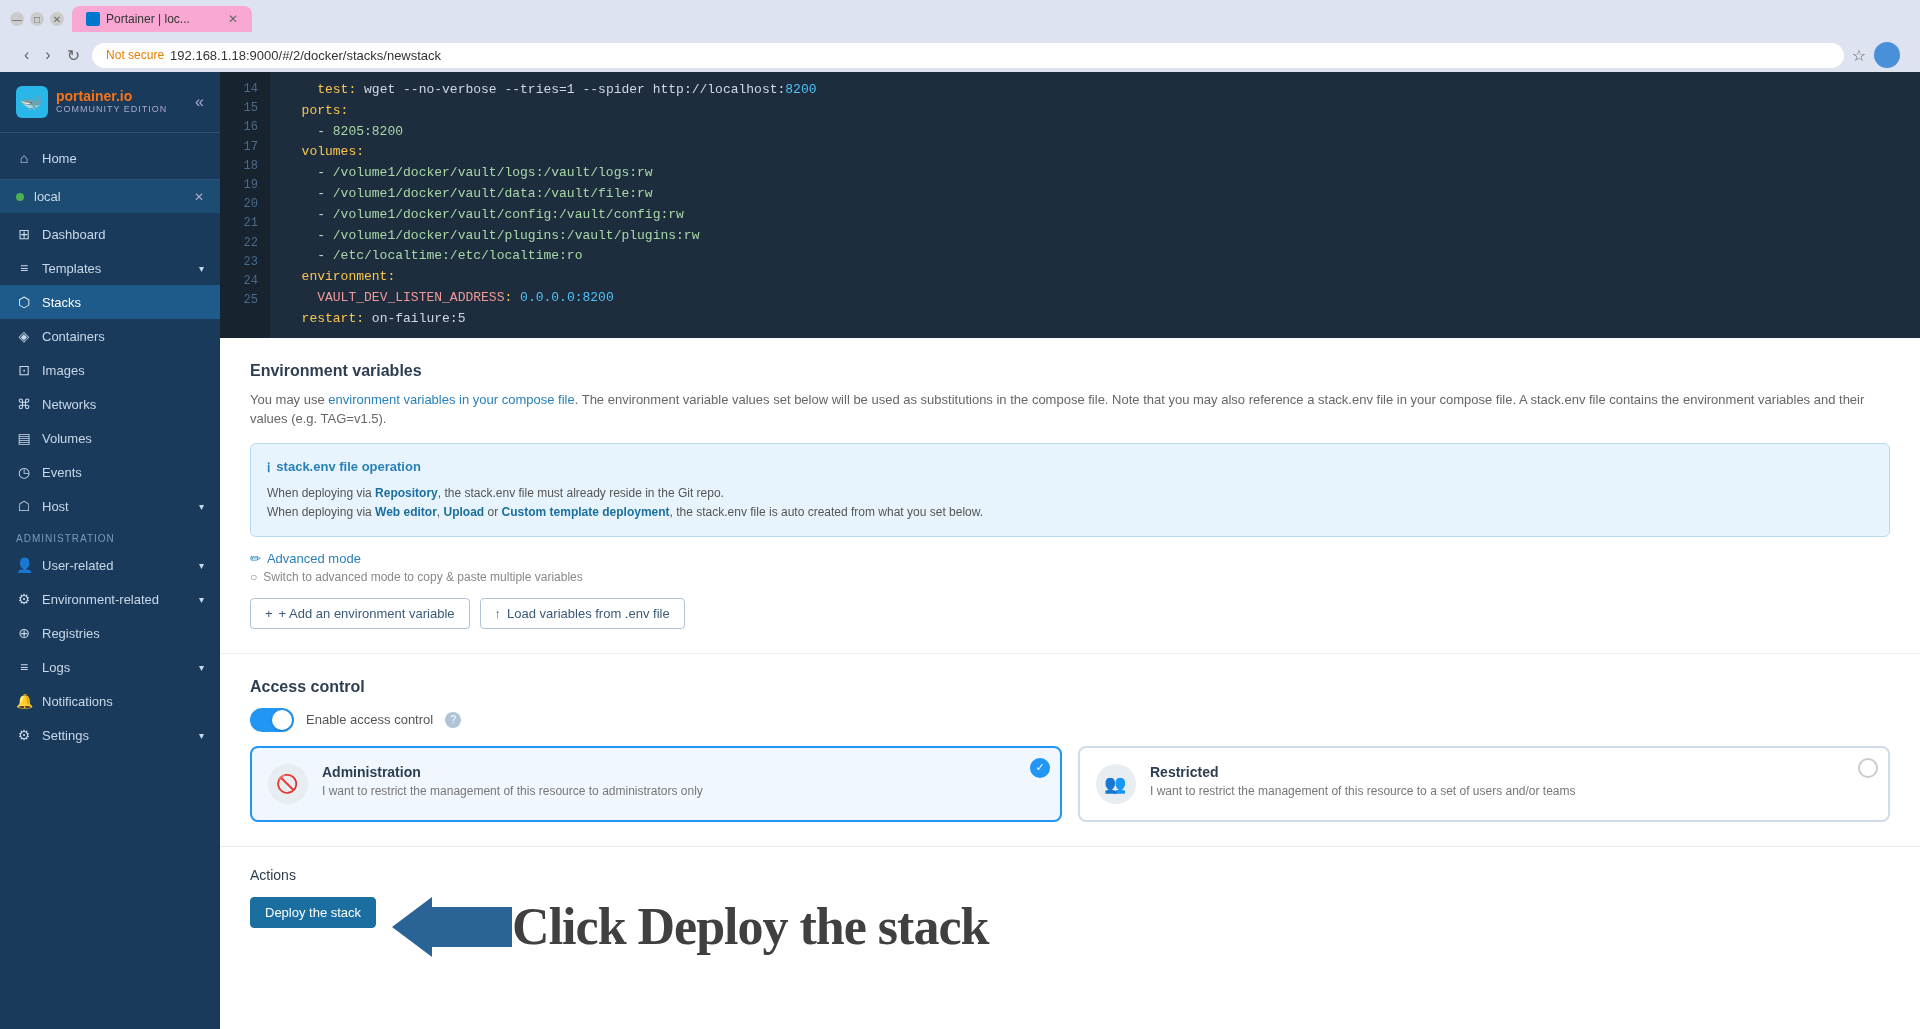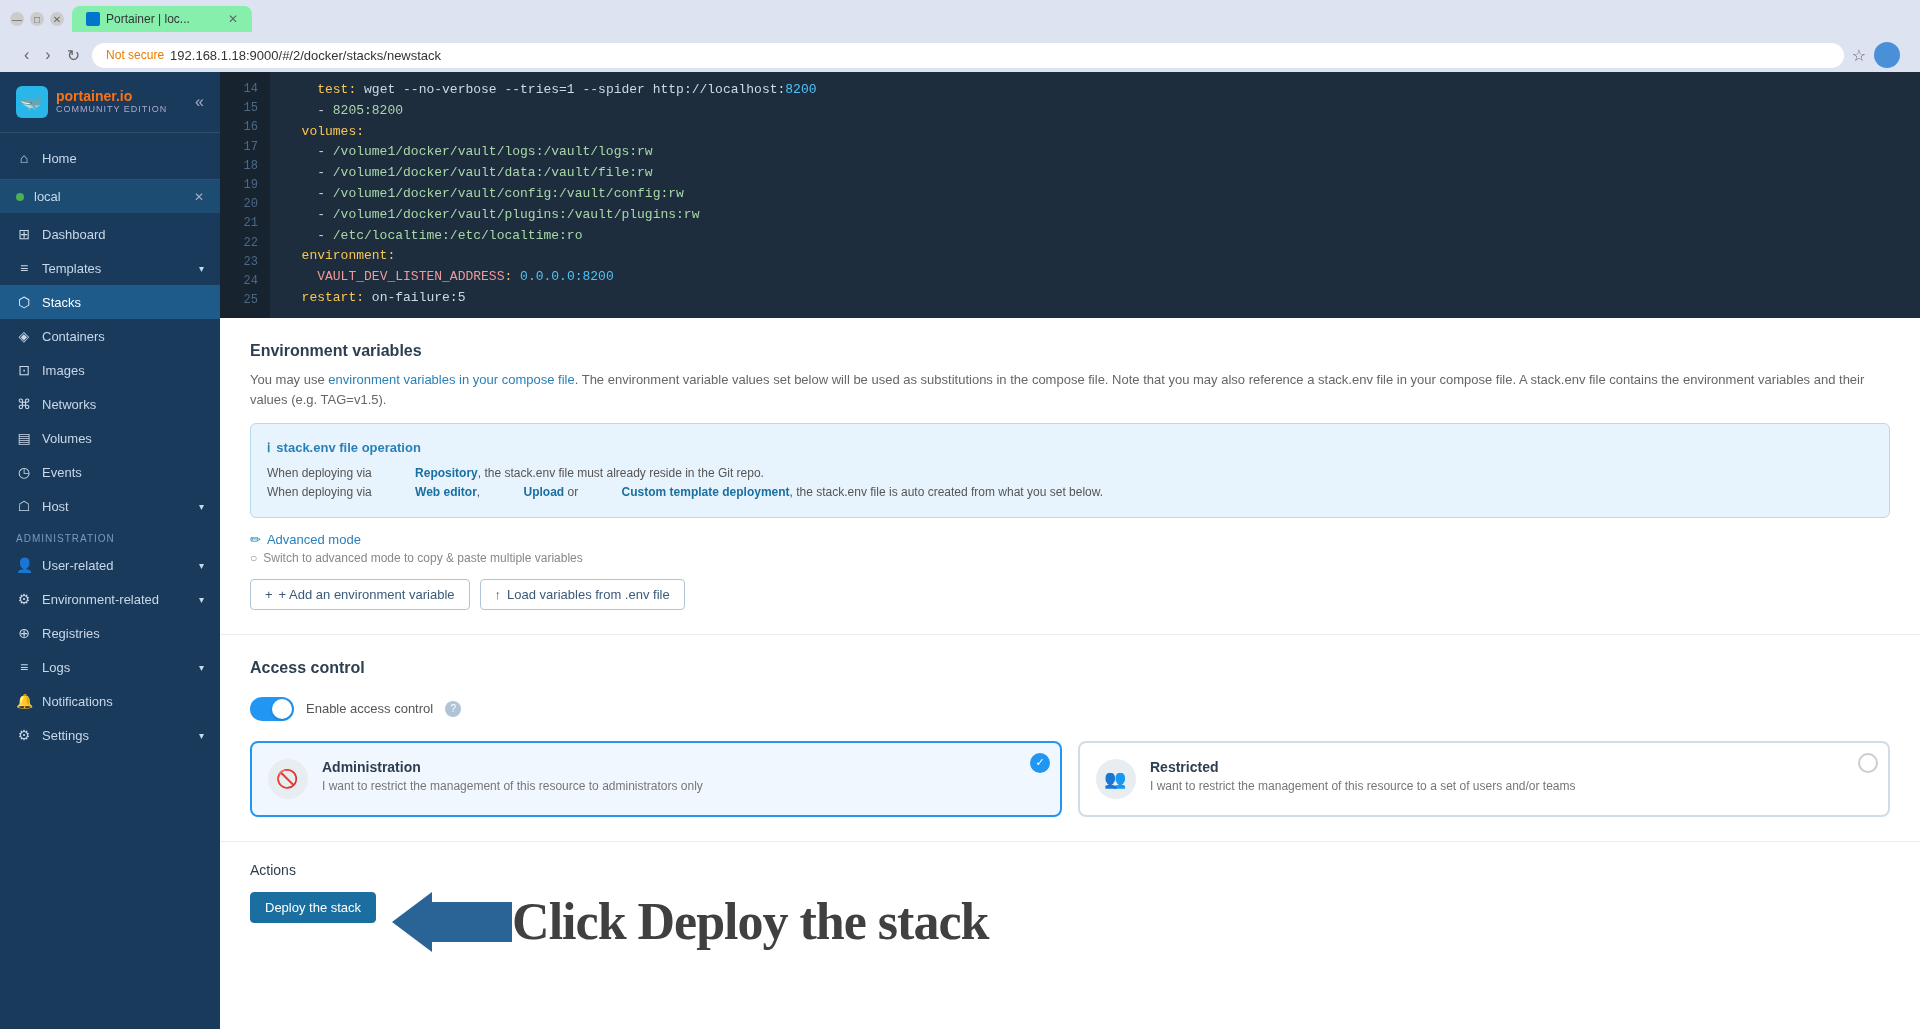--- a/index.html
+++ b/index.html
@@ -11,21 +11,21 @@
       padding: 6px 10px 0;
       flex-shrink: 0;
     }
     .browser-toolbar {
       display: flex; align-items: center; gap: 8px; margin-bottom: 6px;
     }
     .browser-controls { display: flex; gap: 6px; align-items: center; }
     .browser-btn { width: 14px; height: 14px; border-radius: 50%; border: none; background: #ccc; cursor: pointer; font-size: 10px; display: flex; align-items: center; justify-content: center; color: #666; }
     .tab-bar { display: flex; align-items: flex-end; gap: 2px; }
     .tab {
-      background: #86efac; border-radius: 8px 8px 0 0; padding: 6px 14px; font-size: 12px; color: #333;
+      background: #f9a8d4; border-radius: 8px 8px 0 0; padding: 6px 14px; font-size: 12px; color: #333;
       display: flex; align-items: center; gap: 6px; min-width: 180px;
     }
     .tab .favicon { width: 14px; height: 14px; background: #0077cc; border-radius: 2px; }
     .tab .close-tab { margin-left: auto; color: #666; cursor: pointer; }
     .address-bar-row {
       background: #dde3f0; display: flex; align-items: center; gap: 8px; padding: 4px 10px;
     }
     .nav-btn { background: none; border: none; color: #666; font-size: 16px; cursor: pointer; padding: 2px 4px; }
     .address-bar {
       flex: 1; background: #fff; border-radius: 20px; padding: 5px 14px; font-size: 13px;
@@ -111,38 +111,38 @@
     }
     .section-desc { font-size: 13px; color: #666; line-height: 1.5; }
     .section-desc a { color: #2980b9; text-decoration: none; }
 
     
     .info-box {
       background: #e8f4fd; border: 1px solid #b8d9f0; border-radius: 6px; padding: 14px 16px; margin-top: 14px;
     }
     .info-box-title { color: #2980b9; font-size: 13px; font-weight: 600; margin-bottom: 8px; display: flex; align-items: center; gap: 6px; }
     .info-box-text { font-size: 12px; color: #555; line-height: 1.6; }
-    .info-box-text strong { color: #1a6fa0; margin-left: 40px; }
+    .info-box-text strong { color: #1a6fa0; }
 
     
     .advanced-mode { margin-top: 14px; }
     .adv-link { display: flex; align-items: center; gap: 6px; font-size: 13px; color: #2980b9; cursor: pointer; margin-bottom: 4px; }
     .adv-sub { display: flex; align-items: center; gap: 6px; font-size: 12px; color: #888; }
 
     
     .btn-row { display: flex; gap: 10px; margin-top: 14px; }
     .btn {
       padding: 7px 14px; border-radius: 4px; font-size: 13px; cursor: pointer; border: 1px solid;
       display: flex; align-items: center; gap: 6px;
     }
     .btn-outline { background: #fff; border-color: #b0c4d8; color: #3a5a7a; }
     .btn-primary { background: #1a6fa0; border-color: #1a6fa0; color: #fff; }
 
     
-    .toggle-row { display: flex; align-items: center; gap: 12px; margin: 20px 0; }
+    .toggle-row { display: flex; align-items: center; gap: 12px; margin: 12px 0; }
     .toggle { width: 44px; height: 24px; border-radius: 12px; background: #2196F3; position: relative; cursor: pointer; }
     .toggle-knob { width: 20px; height: 20px; background: #fff; border-radius: 50%; position: absolute; top: 2px; right: 2px; box-shadow: 0 1px 3px rgba(0,0,0,0.2); }
     .toggle-label { font-size: 13px; color: #555; }
     .help-icon { width: 16px; height: 16px; border-radius: 50%; background: #b0c4d8; color: #fff; font-size: 10px; display: inline-flex; align-items: center; justify-content: center; cursor: pointer; }
 
     
     .access-cards { display: flex; gap: 16px; margin-top: 14px; }
     .access-card {
       flex: 1; border: 2px solid #d0dde8; border-radius: 8px; padding: 16px; display: flex; align-items: flex-start; gap: 14px;
       cursor: pointer; position: relative;
@@ -327,20 +327,21 @@
         <div class="line-num">19</div>
         <div class="line-num">20</div>
         <div class="line-num">21</div>
         <div class="line-num">22</div>
         <div class="line-num">23</div>
         <div class="line-num">24</div>
         <div class="line-num">25</div>
       </div>
       <div class="code-lines">
         <div class="code-line">    <span class="kw-yellow">test:</span> wget --no-verbose --tries=1 --spider http://localhost:<span class="kw-blue">8200</span></div>
+        <div class="code-line">  <span class="kw-yellow">ports:</span></div>
         <div class="code-line">    - <span class="kw-green">8205:8200</span></div>
         <div class="code-line">  <span class="kw-yellow">volumes:</span></div>
         <div class="code-line">    - <span class="kw-green">/volume1/docker/vault/logs:/vault/logs:rw</span></div>
         <div class="code-line">    - <span class="kw-green">/volume1/docker/vault/data:/vault/file:rw</span></div>
         <div class="code-line">    - <span class="kw-green">/volume1/docker/vault/config:/vault/config:rw</span></div>
         <div class="code-line">    - <span class="kw-green">/volume1/docker/vault/plugins:/vault/plugins:rw</span></div>
         <div class="code-line">    - <span class="kw-green">/etc/localtime:/etc/localtime:ro</span></div>
         <div class="code-line">  <span class="kw-yellow">environment:</span></div>
         <div class="code-line">    <span class="kw-red">VAULT_DEV_LISTEN_ADDRESS</span><span class="kw-yellow">:</span> <span class="kw-blue">0.0.0.0:8200</span></div>
         <div class="code-line">  <span class="kw-yellow">restart:</span> on-failure:5</div>

